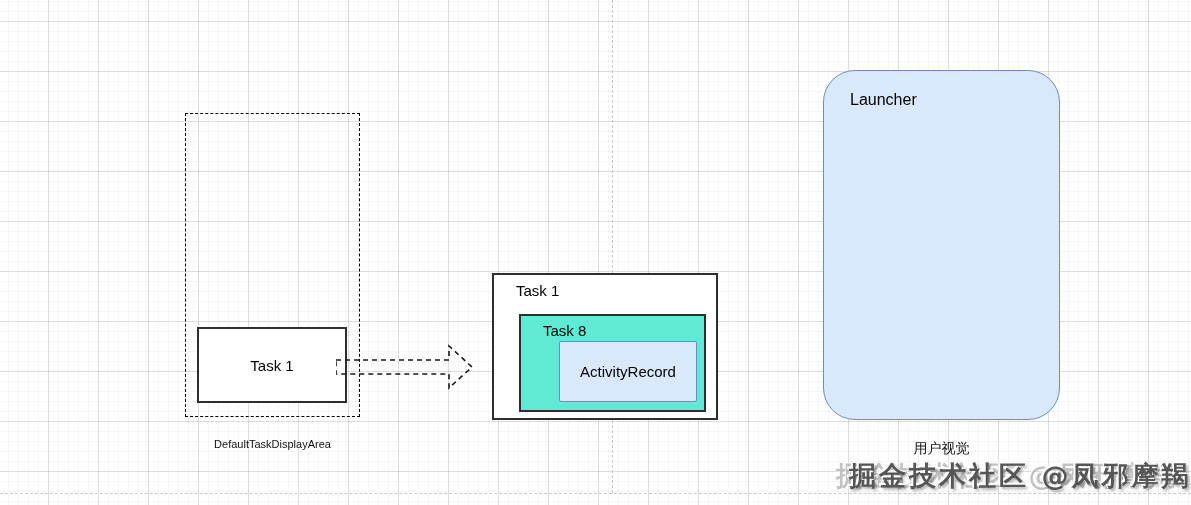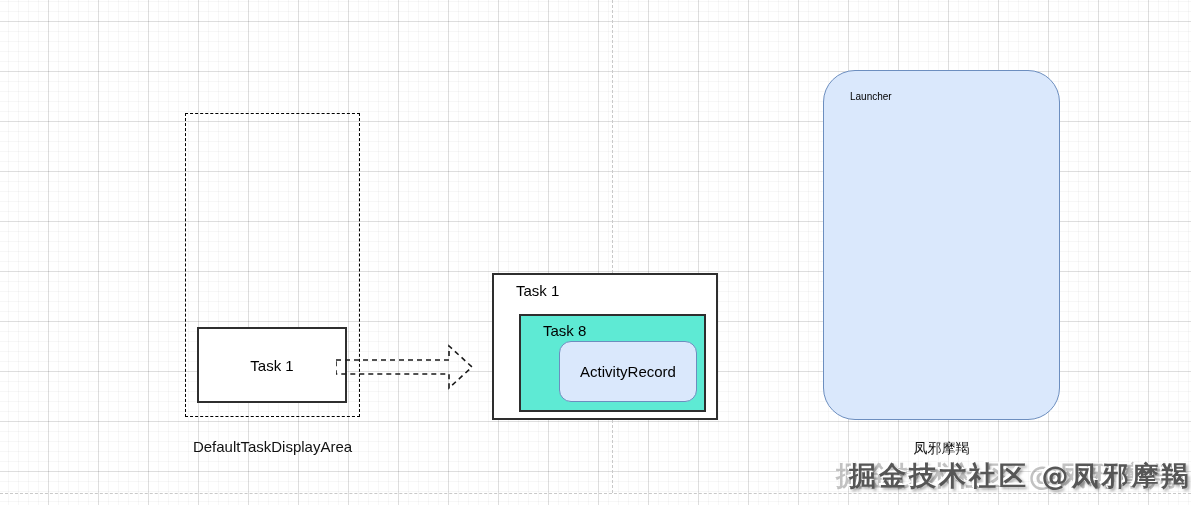--- a/index.html
+++ b/index.html
@@ -52,35 +52,35 @@
   .mid-outer .box-label { position: absolute; left: 22px; top: 7px; }
 
   .mid-inner {
     position: absolute; left: 25px; top: 39px; width: 187px; height: 98px;
     border: 2px solid #2e2e2e; background: #5eead4;
   }
   .mid-inner .box-label { position: absolute; left: 22px; top: 6px; }
 
   .activity-node {
     position: absolute; left: 38px; top: 25px; width: 138px; height: 61px;
-    border: 1.5px solid #6c8ebf; background: #dae8fc; border-radius: 12px;
+    border: 1.5px solid #6c8ebf; background: #dae8fc; border-radius: 2px;
     display: flex; align-items: center; justify-content: center;
     font-size: 15px;
   }
 
   .launcher-node {
     position: absolute; left: 823px; top: 70px; width: 237px; height: 350px;
     border: 1px solid #6c8ebf; background: #dae8fc; border-radius: 32px;
-    font-size: 10px;
+    font-size: 16px;
   }
   .launcher-node .box-label { position: absolute; left: 26px; top: 20px; }
 
   .caption-dtda {
     position: absolute; left: 185px; top: 438px; width: 175px;
-    text-align: center; font-size: 15px; color: #111;
+    text-align: center; font-size: 11px; color: #111;
   }
   .caption-user-view {
     position: absolute; left: 823px; top: 440px; width: 237px;
     text-align: center; font-size: 14px; color: #111;
   }
 
   .watermark-layer { position: absolute; left: 0; top: 0; width: 100%; height: 100%; pointer-events: none; text-decoration: underline; }
   .watermark, .watermark-ghost {
     position: absolute; top: 458px; white-space: nowrap;
     font-size: 27px; font-weight: 700; letter-spacing: 3px;
@@ -124,20 +124,20 @@
       <div class="activity-node">
         <span>ActivityRecord</span>
       </div>
     </div>
   </div>
 
   <div class="launcher-node">
     <span class="box-label">Launcher</span>
   </div>
 
-  <div class="caption-user-view">凤邪摩羯</div>
+  <div class="caption-user-view">用户视觉</div>
 
   <div class="watermark-layer">
     <span class="watermark-ghost">掘金技术社区 @凤邪摩羯</span>
     <span class="watermark">掘金技术社区 @凤邪摩羯</span>
   </div>
 
 </div>
 
 </body></html>

